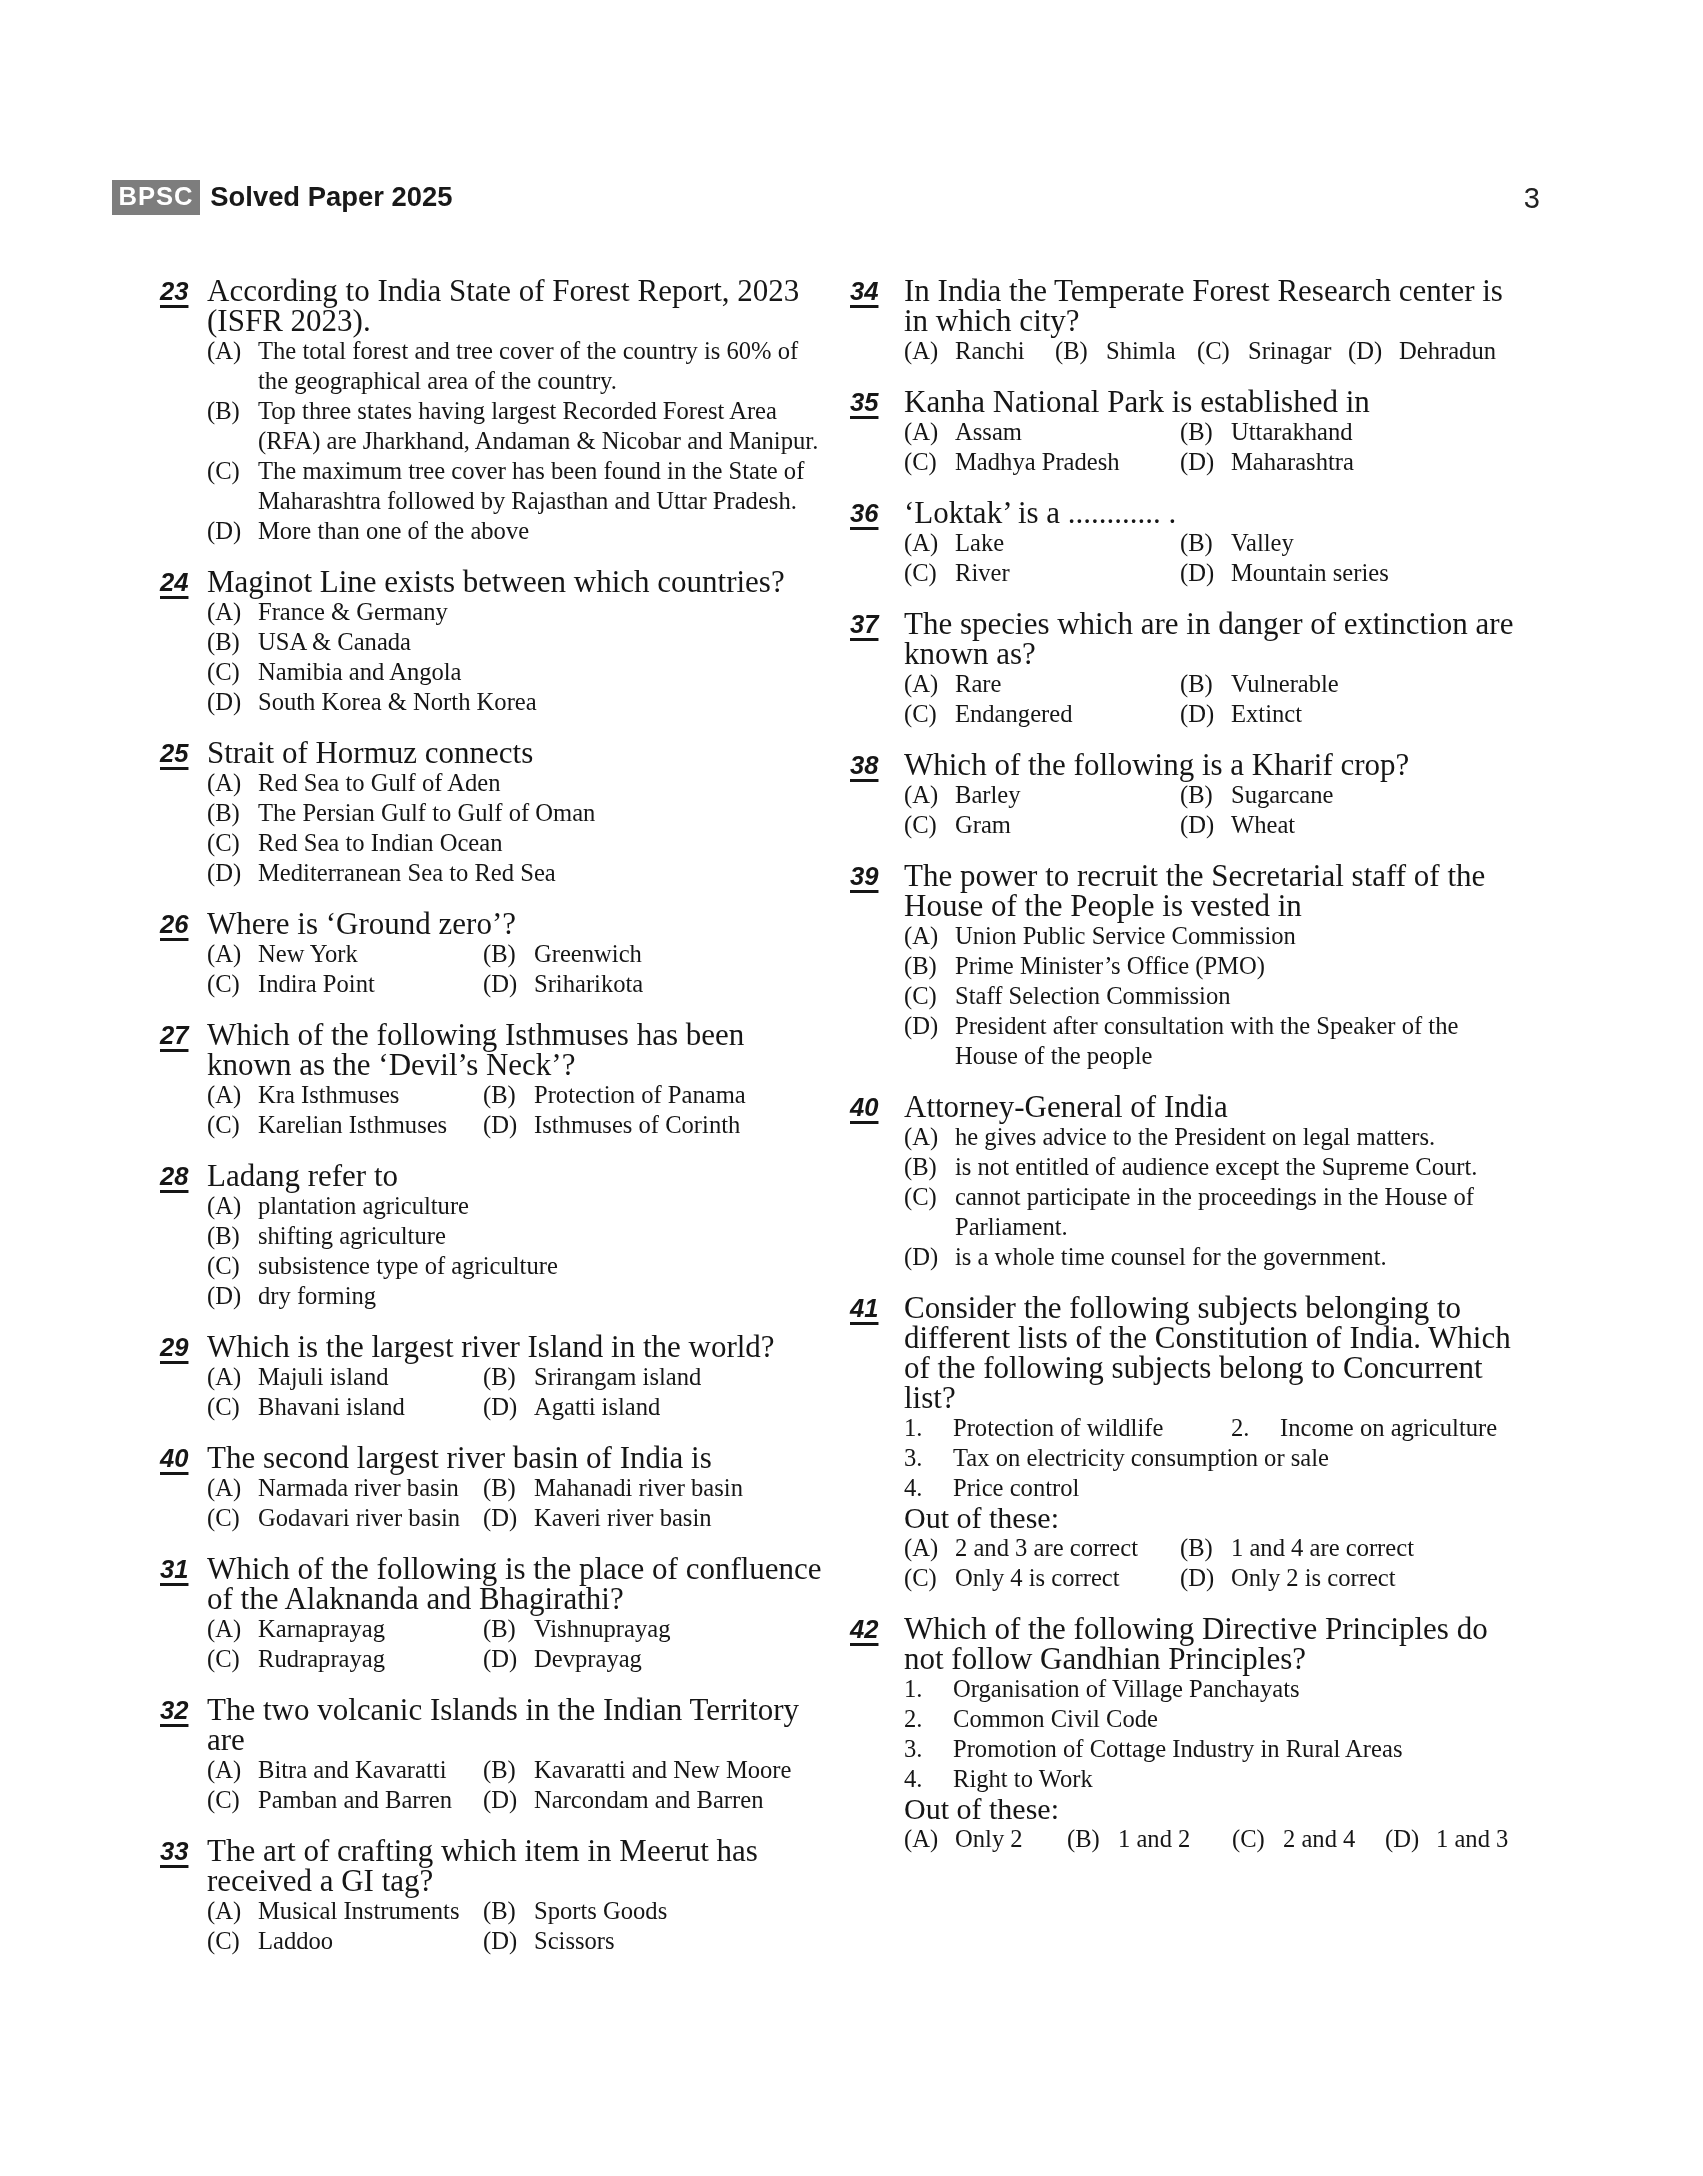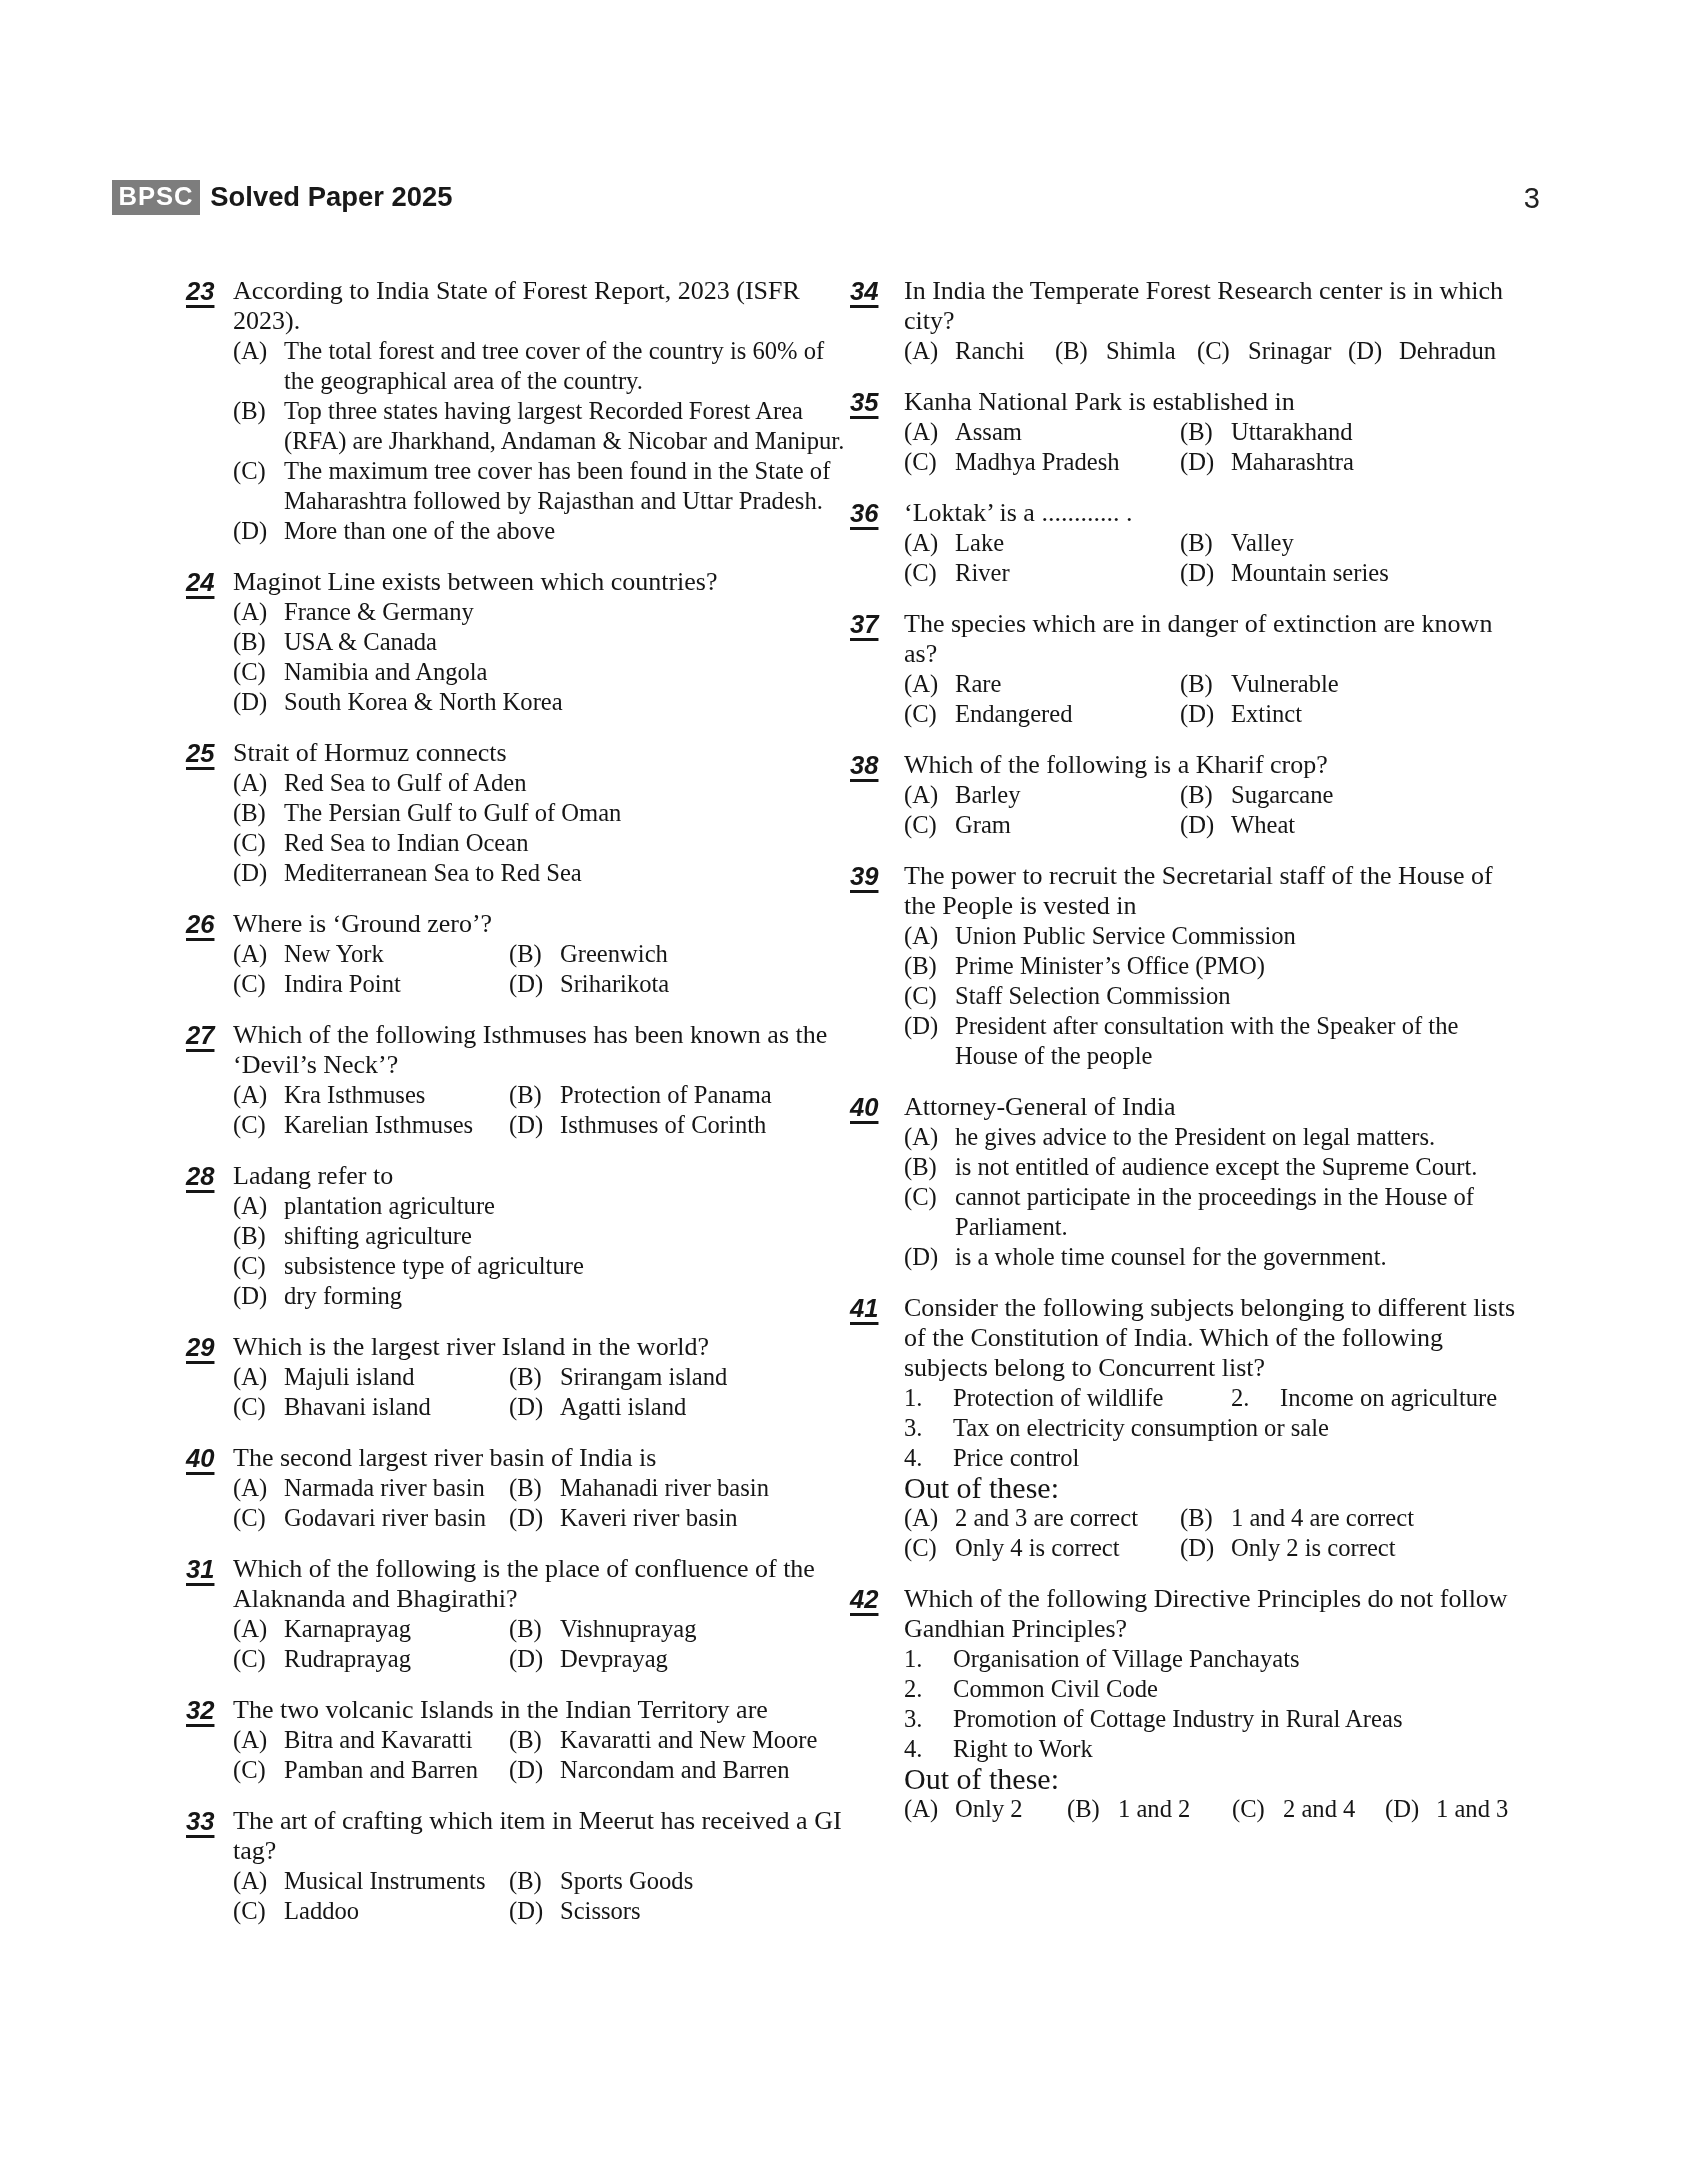--- a/index.html
+++ b/index.html
@@ -19,31 +19,31 @@
     font-family:"Liberation Sans",sans-serif;font-weight:700;font-size:25.6px;
     padding:1.9px 6.6px 3.8px 6.6px;letter-spacing:0.9px;
   }
   .paper-title{font-family:"Liberation Sans",sans-serif;font-weight:700;font-size:27.4px;color:#191919;}
   .page-num{
     position:absolute;top:182px;right:163px;
     font-family:"Liberation Sans",sans-serif;font-weight:500;font-size:29px;color:#222;
   }
   
   .col{position:absolute;top:276px;}
-  .col-left{left:186px;width:662px;}
+  .col-left{left:160px;width:662px;}
   .col-right{left:850px;width:668px;}
   
   .q{display:grid;grid-template-columns:47px 1fr;margin-bottom:21px;}
   .col-right .q{grid-template-columns:54px 1fr;}
   .q-num{
     font-family:"Liberation Sans",sans-serif;font-weight:700;font-style:italic;
     font-size:25.6px;line-height:30px;
     text-decoration:underline;text-decoration-thickness:2.8px;text-underline-offset:4.7px;
   }
-  .q-text{font-size:26px;line-height:30px;}
+  .q-text{font-size:31px;line-height:30px;}
   
   .opt{display:flex;font-size:24.6px;line-height:30px;}
   .opt-label{flex:0 0 51px;}
   .opt-text{flex:1;}
   .opts-stack .opt{display:flex;}
   .opts-grid{display:grid;grid-template-columns:276px 1fr;}
   .opts-row{display:grid;}
   .opts-row .opt{white-space:nowrap;}
   [data-name="question-34"] .opts-row{grid-template-columns:151px 142px 151px auto;}
   [data-name="question-42"] .opts-row{grid-template-columns:163px 165px 153px auto;}

